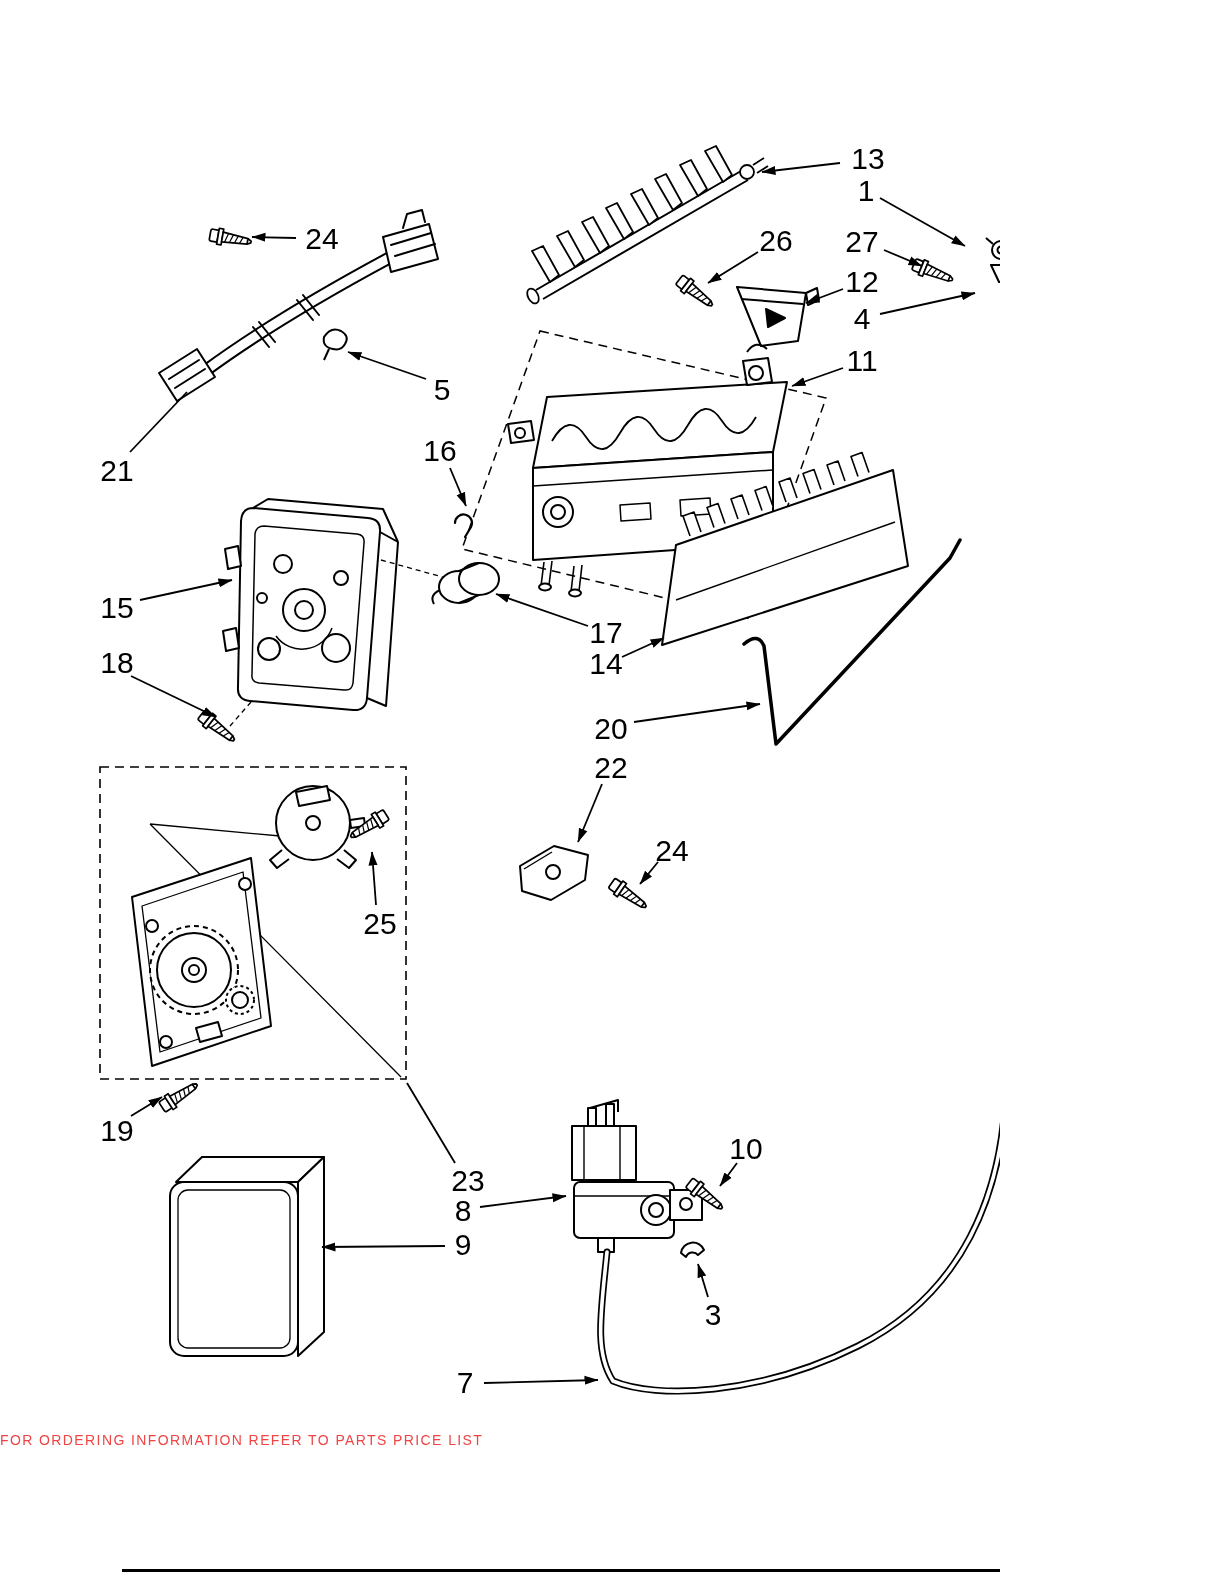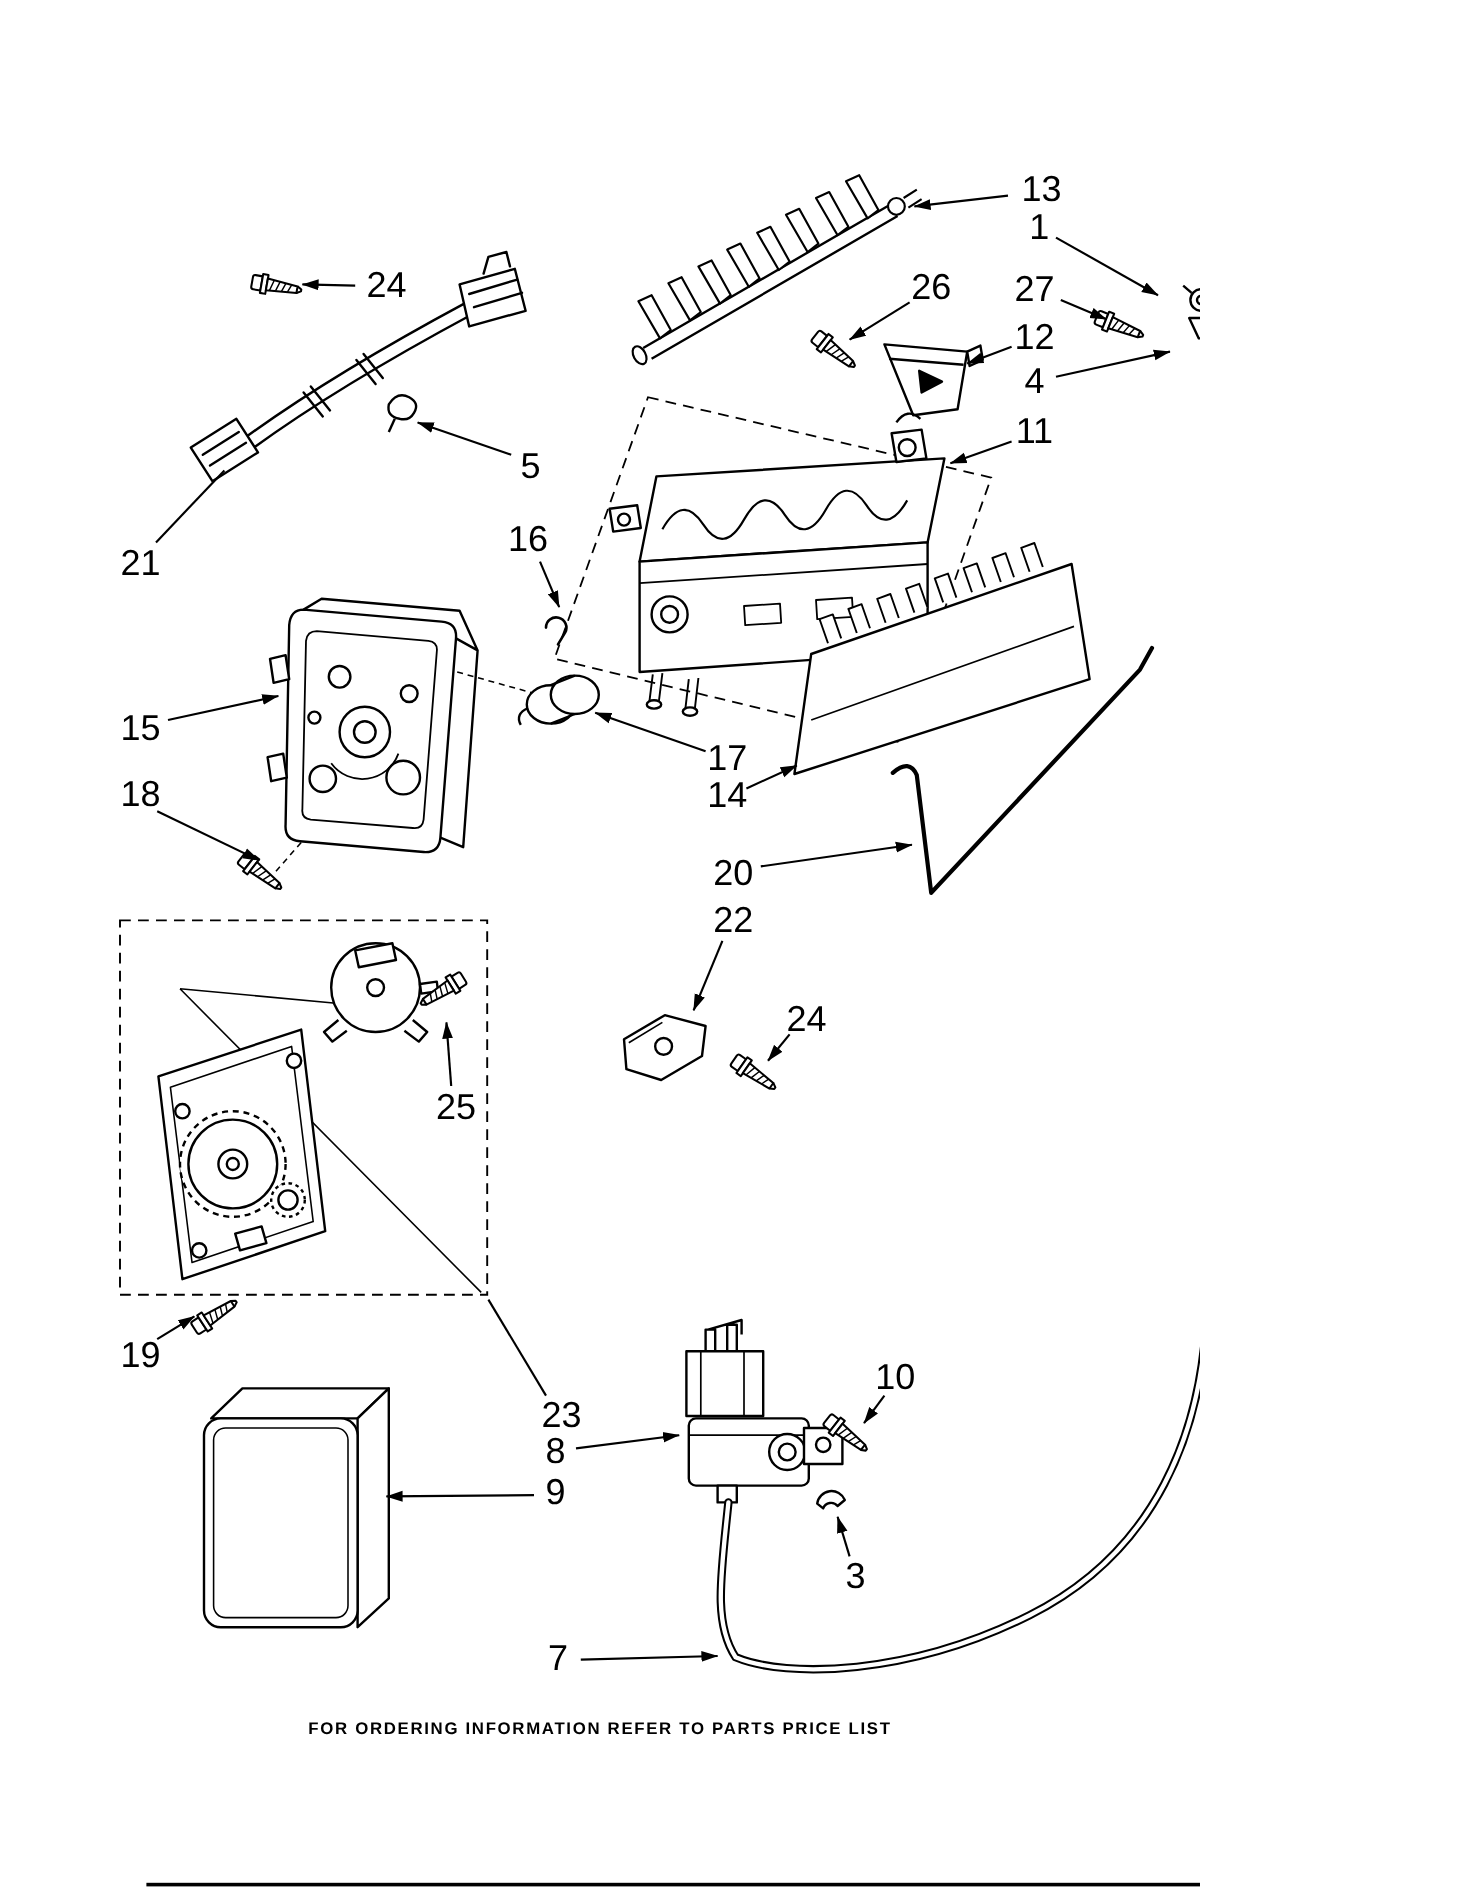--- a/index.html
+++ b/index.html
@@ -1,20 +1,20 @@
 <!DOCTYPE html>
 <html><head>
 <meta charset="utf-8">
 <style>
   html,body{margin:0;padding:0;background:#ffffff;}
   .canvas{position:relative;width:1000px;height:1585px;background:#fff;overflow:hidden;font-family:"Liberation Sans",sans-serif;}
   .drawing{position:absolute;left:0;top:0;}
   .part-label{font-family:"Liberation Sans","DejaVu Sans",sans-serif;font-size:30px;fill:#000;}
   .leader{stroke:#000;stroke-width:1.8;fill:none;}
-  .caption{position:absolute;left:0;top:1432px;width:100%;text-align:center;font-size:14px;font-weight:bold;letter-spacing:1.4px;color:#000000;}
+  .caption{position:absolute;left:0;top:1432px;width:100%;text-align:left;font-size:14px;font-weight:normal;letter-spacing:1.4px;color:#ef4444;}
   .bottom-rule{position:absolute;left:122px;top:1569px;width:1103px;height:3px;background:#000;}
 </style>
 </head>
 <body>
 
 <div class="canvas">
 
 <svg class="drawing" width="1225" height="1585" viewBox="0 0 1225 1585">
   <defs>
     <marker id="arrow" markerWidth="15" markerHeight="10" refX="13.5" refY="5" orient="auto" markerUnits="userSpaceOnUse">

